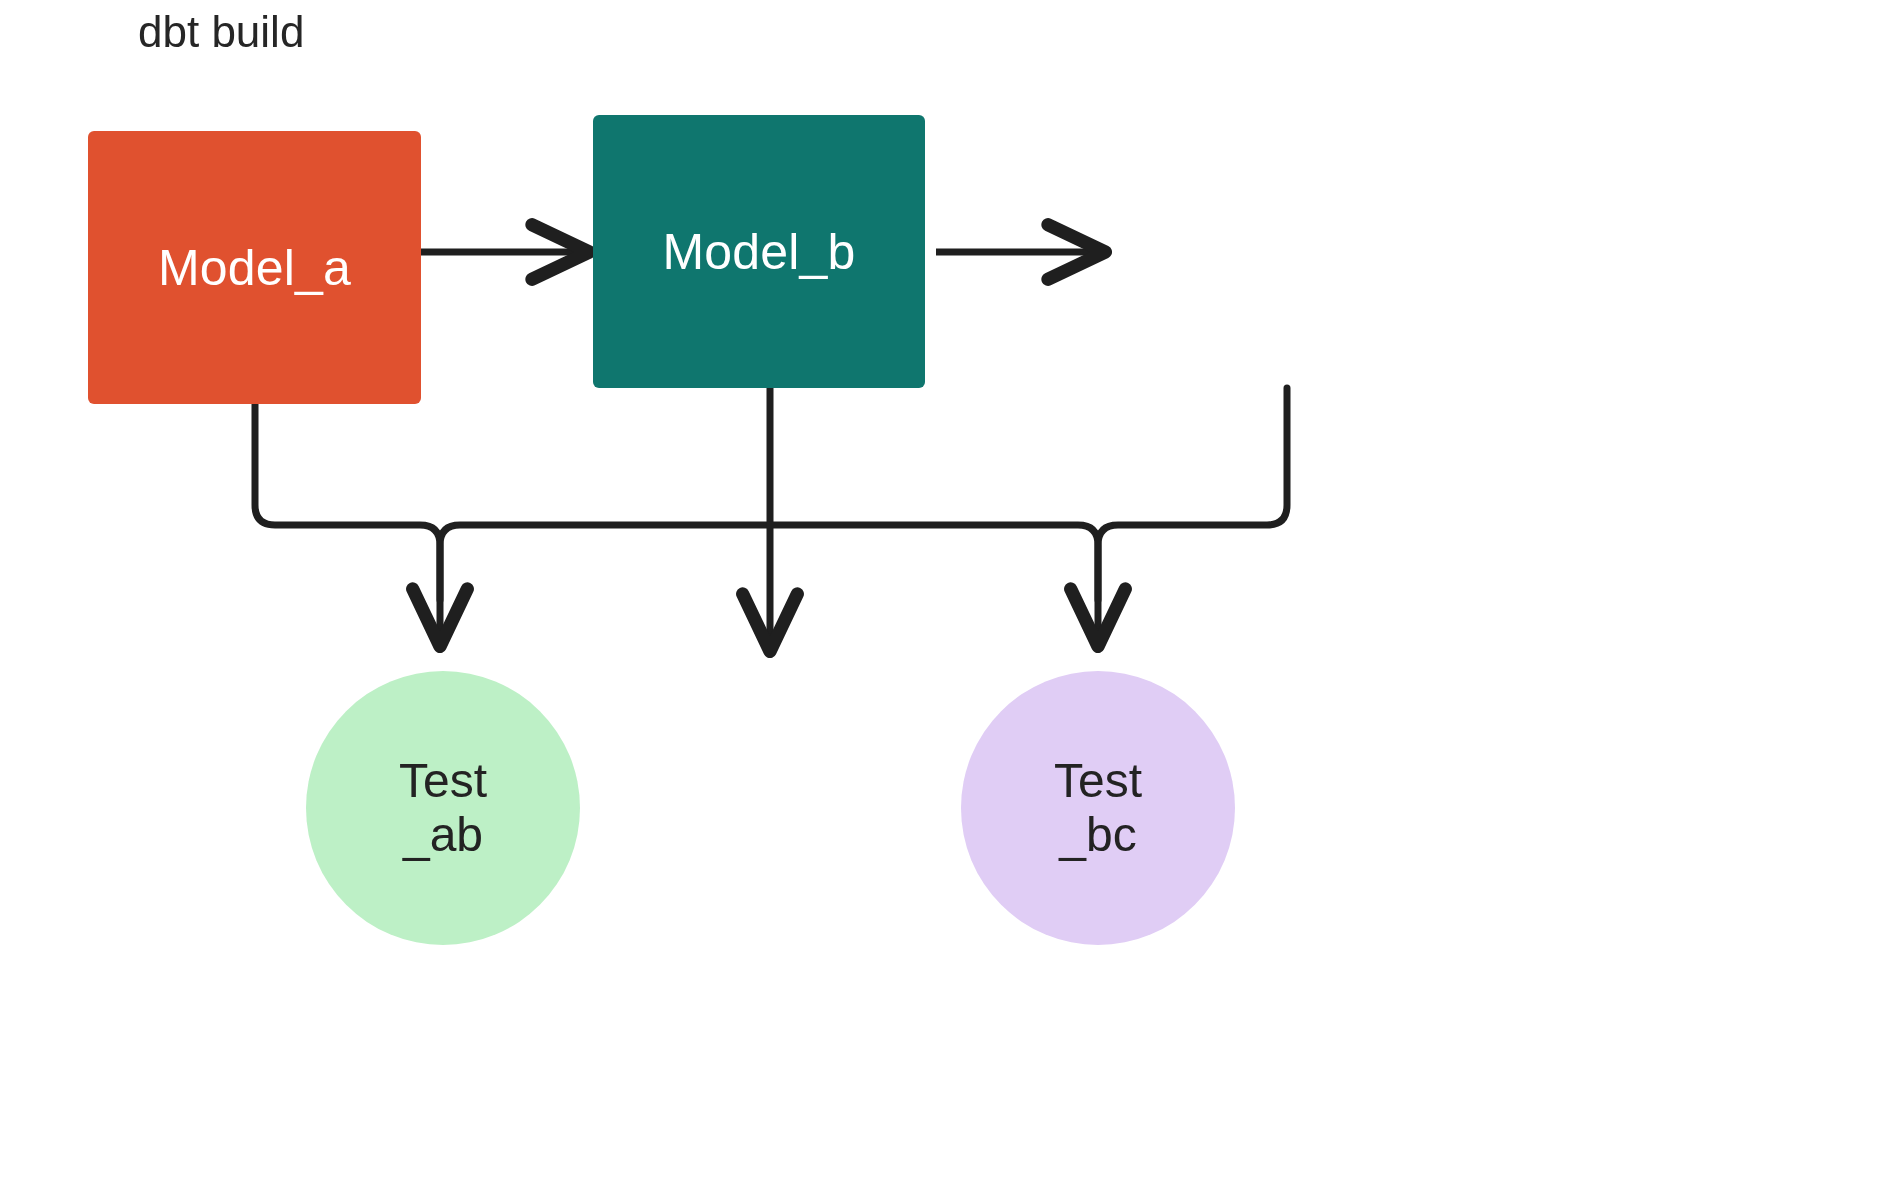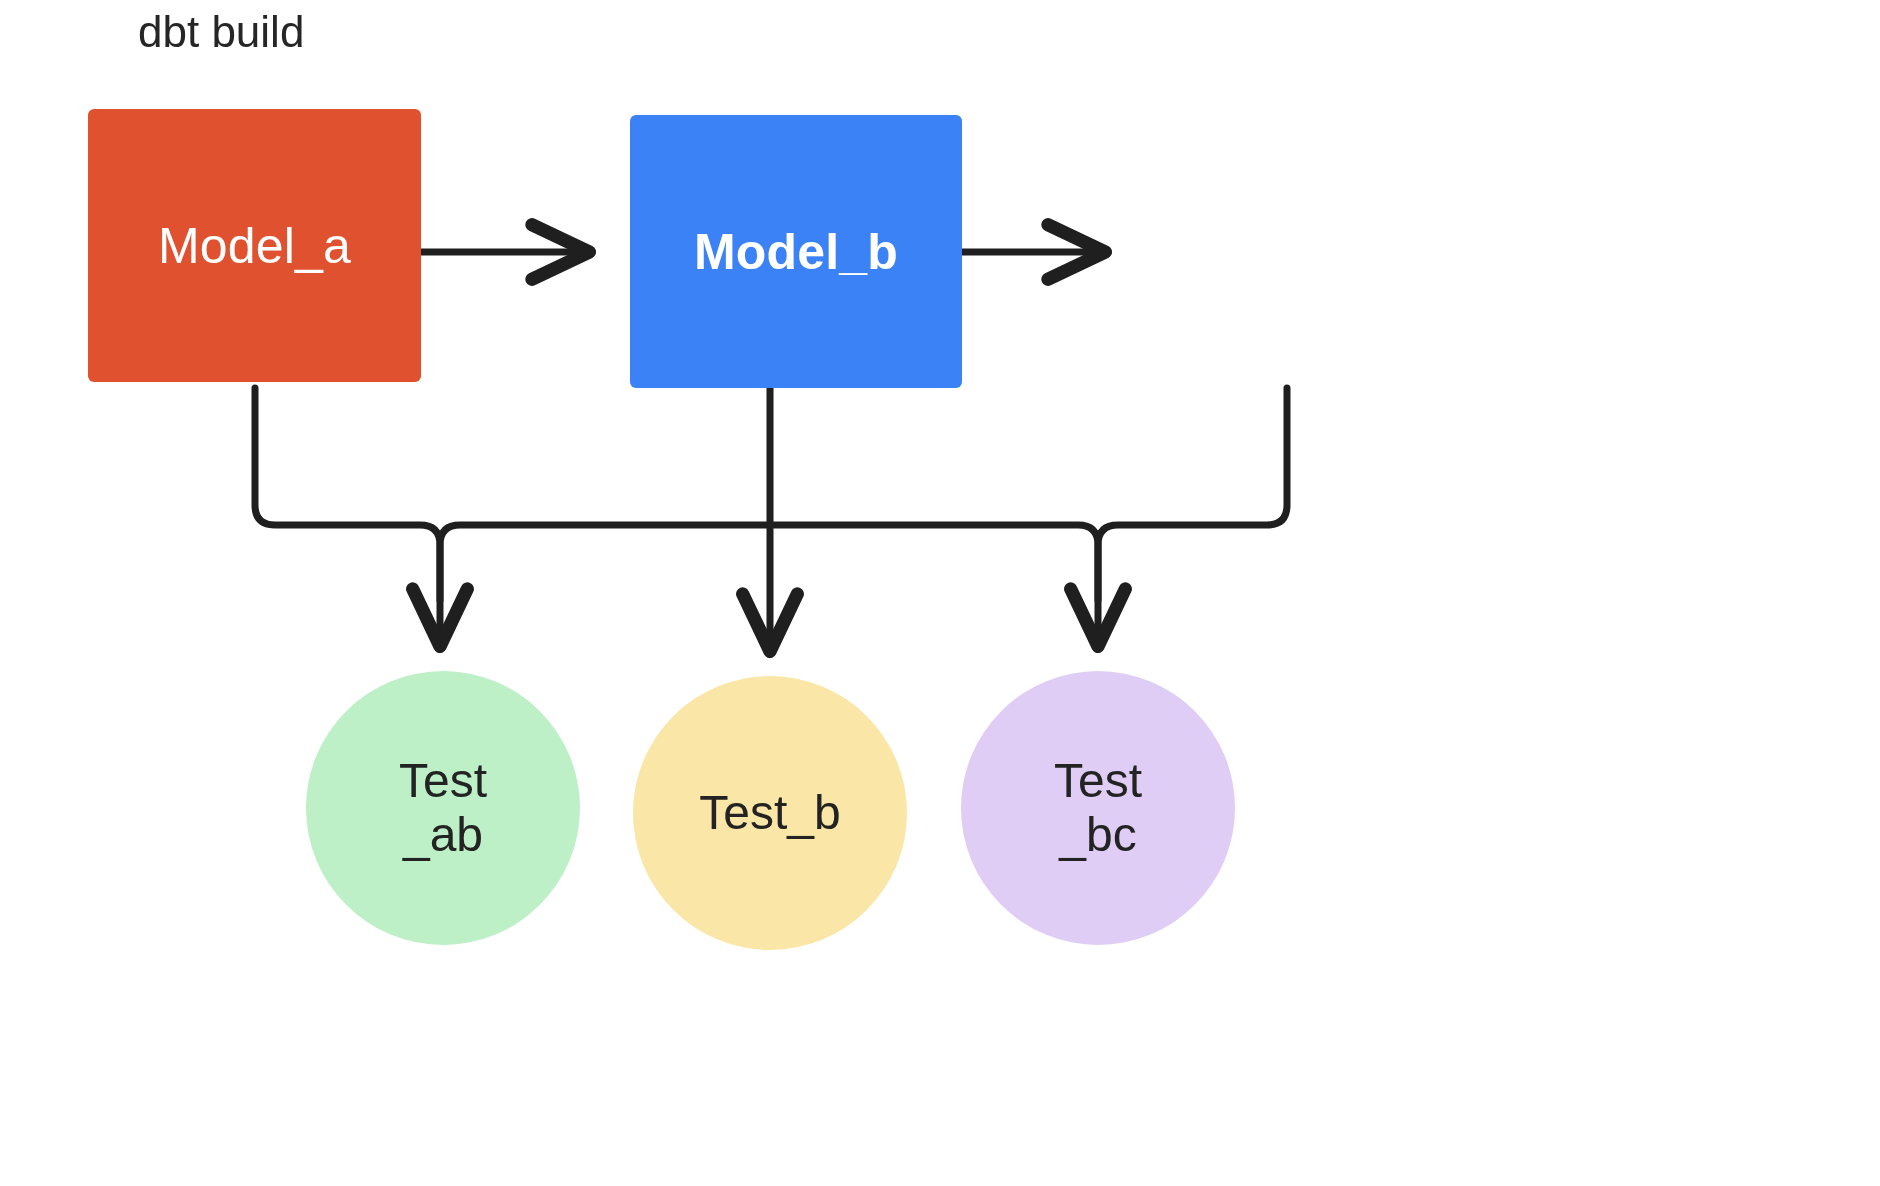--- a/index.html
+++ b/index.html
@@ -92,36 +92,33 @@
 
     <path d="M 770 525 L 460 525 Q 440 525 440 545 L 440 600" fill="none" stroke="#1F1F1F" stroke-width="7" stroke-linecap="round" stroke-linejoin="round"></path>
 
     <path d="M 770 388 L 770 650" fill="none" stroke="#1F1F1F" stroke-width="7" stroke-linecap="butt" marker-end="url(#arrowD)"></path>
 
     <path d="M 770 525 L 1078 525 Q 1098 525 1098 545 L 1098 645" fill="none" stroke="#1F1F1F" stroke-width="7" stroke-linecap="round" stroke-linejoin="round" marker-end="url(#arrowD)"></path>
 
     <path d="M 1287 388 L 1287 505 Q 1287 525 1267 525 L 1118 525 Q 1098 525 1098 545 L 1098 600" fill="none" stroke="#1F1F1F" stroke-width="7" stroke-linecap="round" stroke-linejoin="round"></path>
   </svg>
 
-  <div class="model-node" style="left:88px; top:109px; width:333px; height:273px; background:#E0512F;">
+  <div class="model-node" style="left:88px; top:131px; width:333px; height:273px; background:#E0512F;">
     <span class="model-label">Model_a</span>
   </div>
 
-  <div class="model-node" style="left:630px; top:115px; width:332px; height:273px; background:#3b82f6;font-weight:bold;">
+  <div class="model-node" style="left:593px; top:115px; width:332px; height:273px; background:#0f766e;">
     <span class="model-label">Model_b</span>
   </div>
 
 
   <div class="test-node" style="left:306px; top:671px; width:274px; height:274px; background:#BDF0C6;">
     <span class="test-label">Test
 _ab</span>
   </div>
 
-  <div class="test-node" style="left:633px; top:676px; width:274px; height:274px; background:#FAE6A6;">
-    <span class="test-label">Test_b</span>
-  </div>
 
   <div class="test-node" style="left:961px; top:671px; width:274px; height:274px; background:#E0CDF5;">
     <span class="test-label">Test
 _bc</span>
   </div>
 
 </div>
 
 </body></html>

